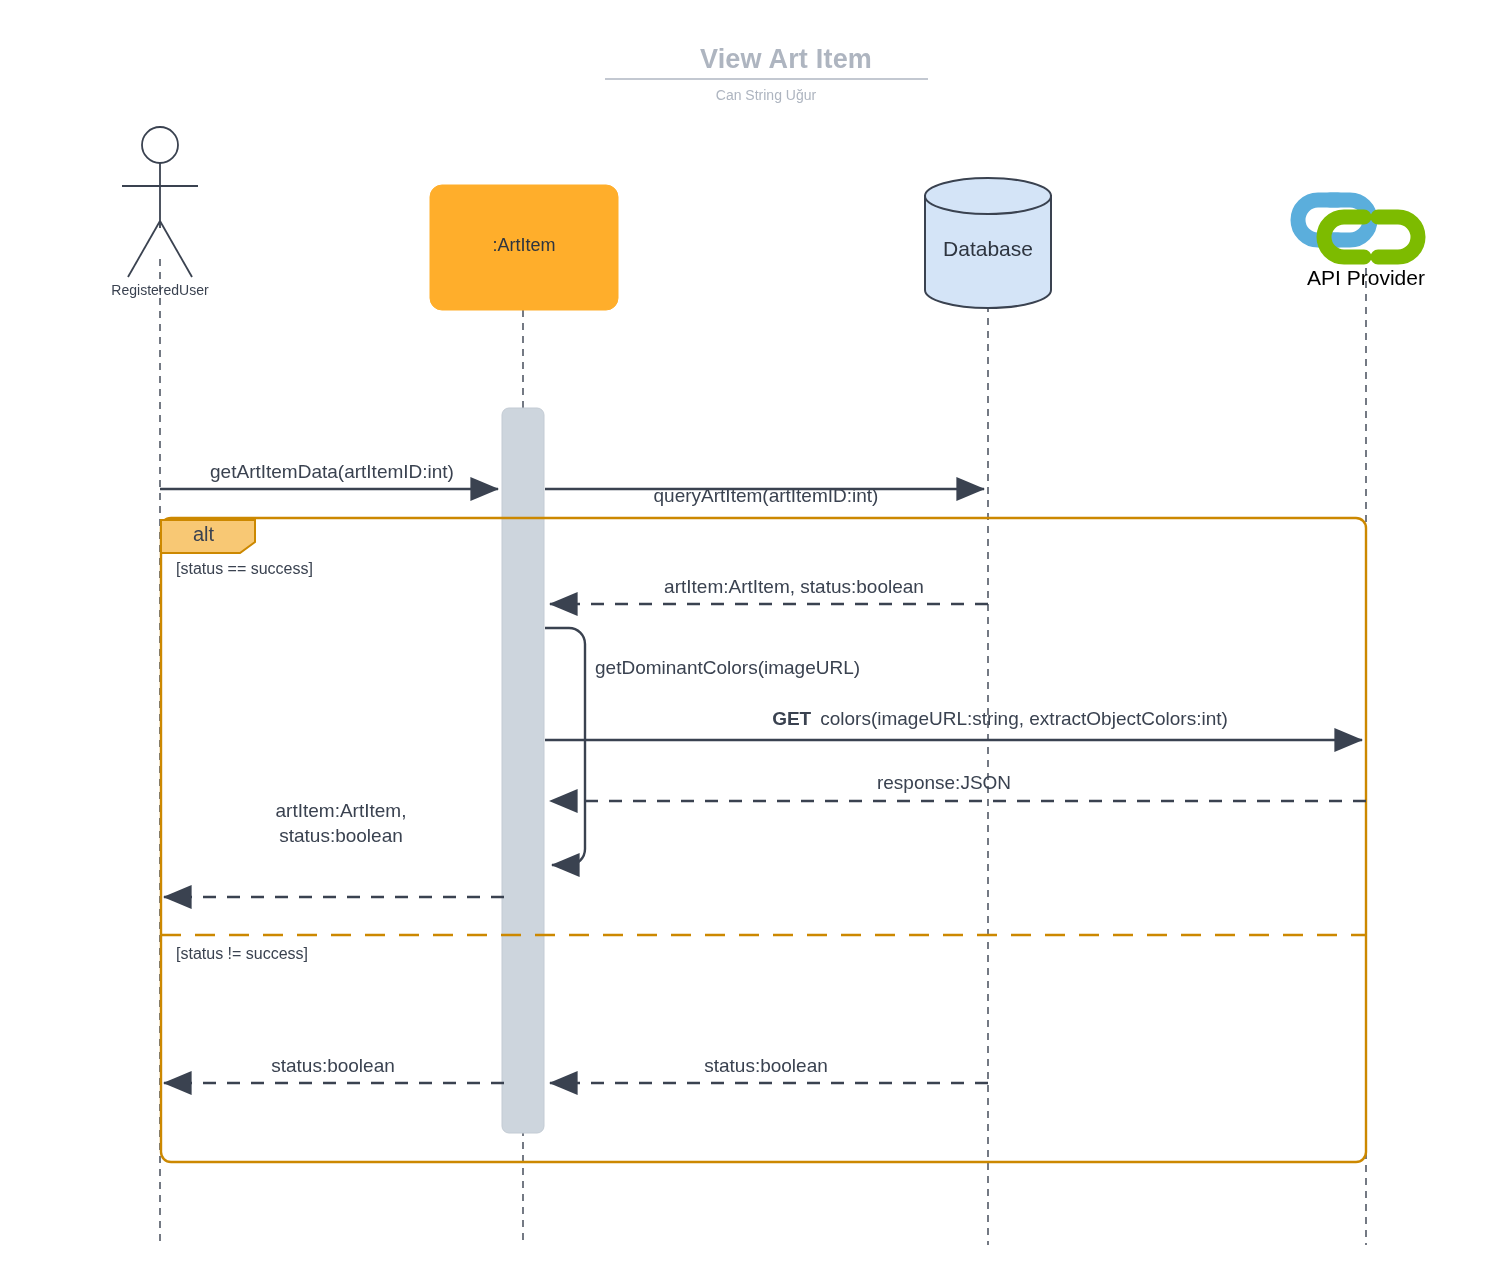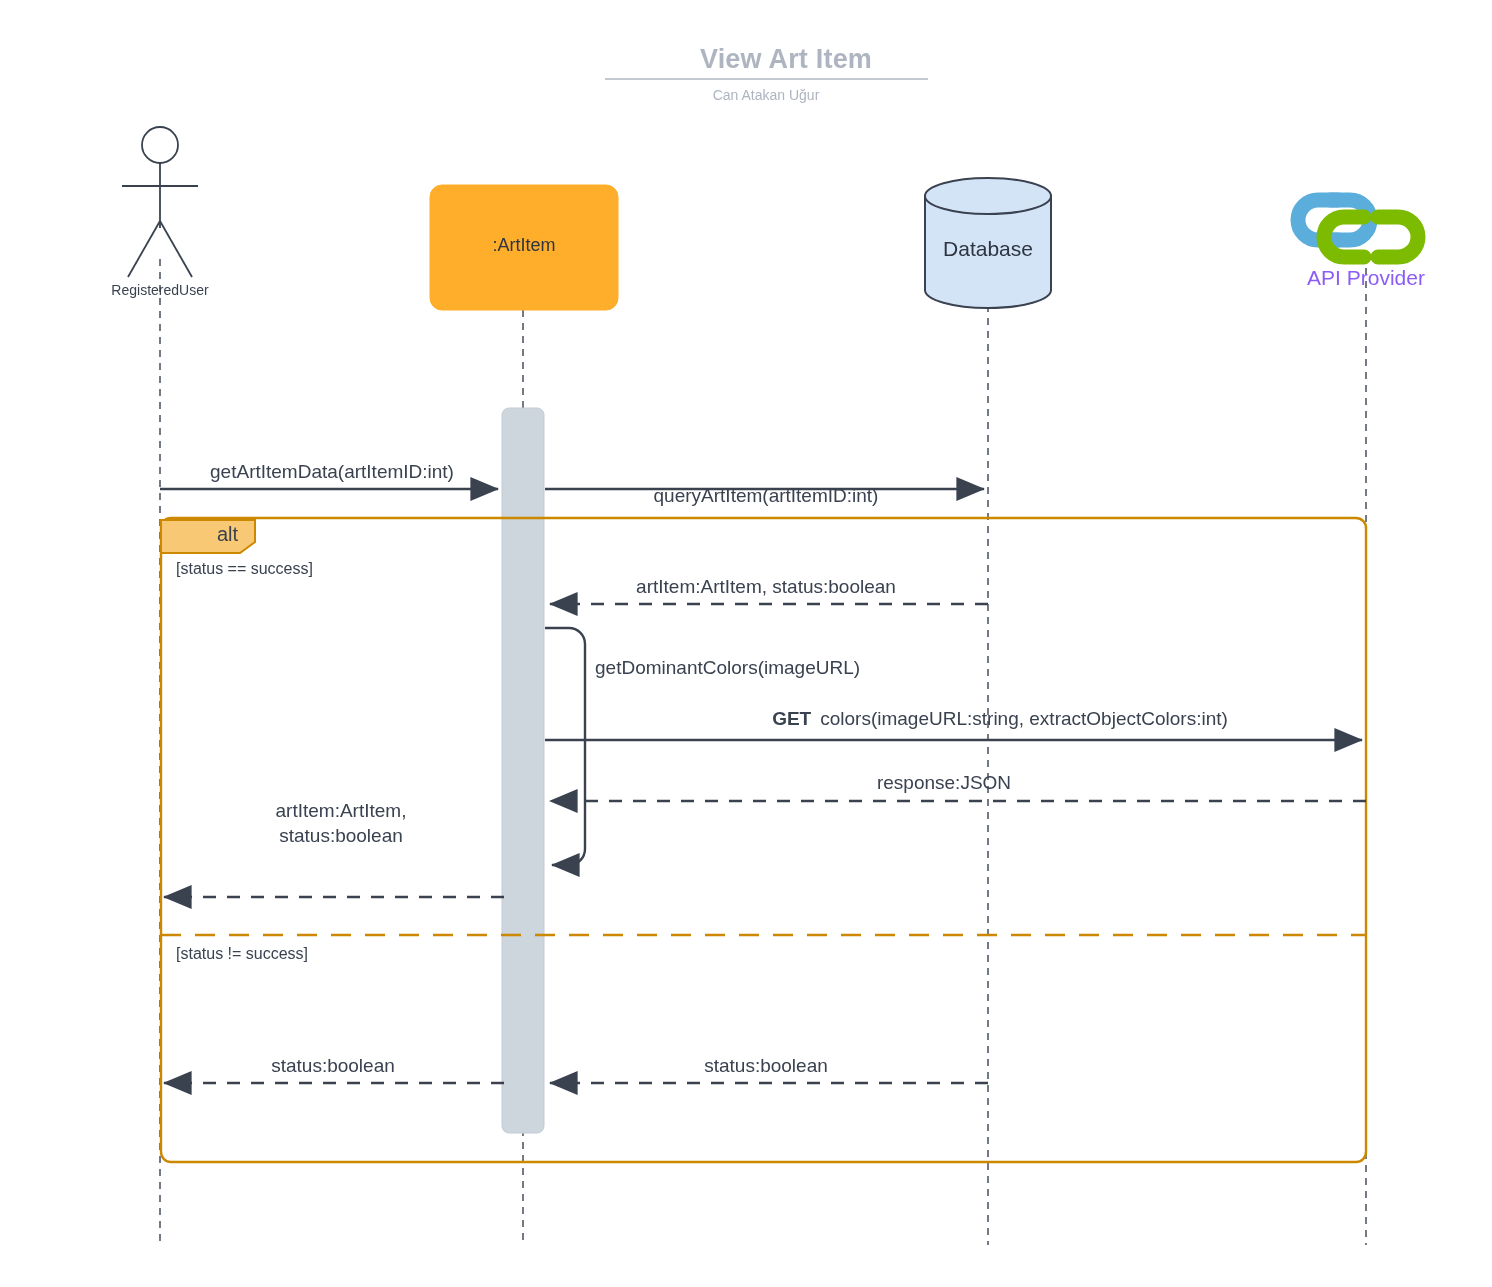--- a/index.html
+++ b/index.html
@@ -52,21 +52,21 @@
     color: #2e3540;
     text-align: center;
   }
   .db-label {
     font-size: 21px;
     color: #2e3540;
     text-align: center;
   }
   .api-label {
     font-size: 21px;
-    color: #8b5cf6;
+    color: #000000;
     text-align: center;
   }
   .msg-label {
     font-size: 19px;
     color: #3a4250;
     text-align: center;
   }
   .msg-label.bold-head b {
     font-weight: bold;
   }
@@ -179,41 +179,41 @@
     <g>
       <line x1="988" y1="1083" x2="550" y2="1083" stroke="#3a4250" stroke-width="2.4" stroke-dasharray="13 11" marker-end="url(#arrow-solid-l)"></line>
     </g>
 
     <g>
       <line x1="504" y1="1083" x2="164" y2="1083" stroke="#3a4250" stroke-width="2.4" stroke-dasharray="13 11" marker-end="url(#arrow-solid-l)"></line>
     </g>
   </svg>
 
   <div class="lbl title-main" style="left:586px; top:44px; width:400px;">View Art Item</div>
-  <div class="lbl title-sub" style="left:566px; top:87px; width:400px;">Can Atakan Uğur</div>
+  <div class="lbl title-sub" style="left:566px; top:87px; width:400px;">Can String Uğur</div>
 
   <div class="lbl actor-label" style="left:60px; top:282px; width:200px;">RegisteredUser</div>
 
   <div class="lbl obj-label" style="left:430px; top:235px; width:188px;">:ArtItem</div>
 
   <div class="lbl db-label" style="left:888px; top:237px; width:200px;">Database</div>
 
   <div class="lbl api-label" style="left:1266px; top:266px; width:200px;">API Provider</div>
 
-  <div class="lbl frag-tag-label" style="left:161px; top:523px; width:85px;padding-left:24px;">alt</div>
+  <div class="lbl frag-tag-label" style="left:161px; top:523px; width:85px;">alt</div>
 
   <div class="lbl guard-label" style="left:176px; top:560px;">[status == success]</div>
 
   <div class="lbl guard-label" style="left:176px; top:945px;">[status != success]</div>
 
   <div class="lbl msg-label" style="left:132px; top:461px; width:400px;">getArtItemData(artItemID:int)</div>
 
   <div class="lbl msg-label" style="left:566px; top:485px; width:400px;">queryArtItem(artItemID:int)</div>
 
-  <div class="lbl msg-label" style="left:566px; top:576px; width:400px;">artItem:ArtItem, status:boolean</div>
+  <div class="lbl msg-label" style="left:594px; top:576px; width:400px;">artItem:ArtItem, status:boolean</div>
 
   <div class="lbl msg-label" style="left:595px; top:657px;">getDominantColors(imageURL)</div>
 
   <div class="lbl msg-label bold-head" style="left:650px; top:708px; width:700px;"><b>GET</b><span style="display:inline-block;width:9px;"></span><span>colors(imageURL:string, extractObjectColors:int)</span></div>
 
   <div class="lbl msg-label" style="left:744px; top:772px; width:400px;">response:JSON</div>
 
   <div class="lbl msg-label multiline" style="left:141px; top:798px; width:400px;">
     <div>artItem:ArtItem,</div>
     <div>status:boolean</div>

